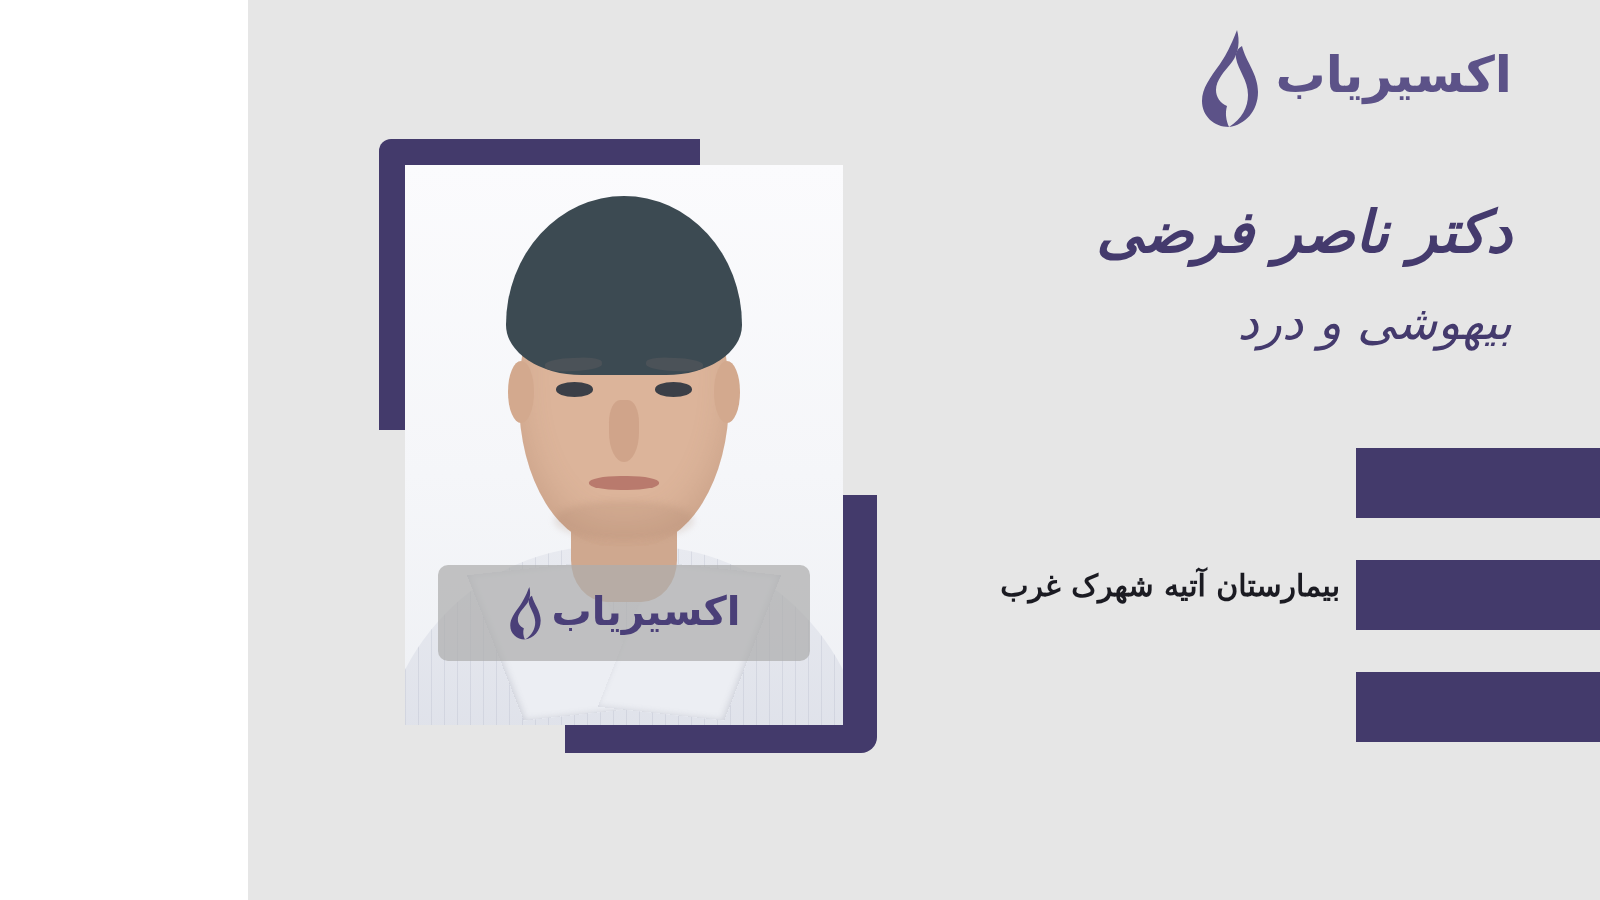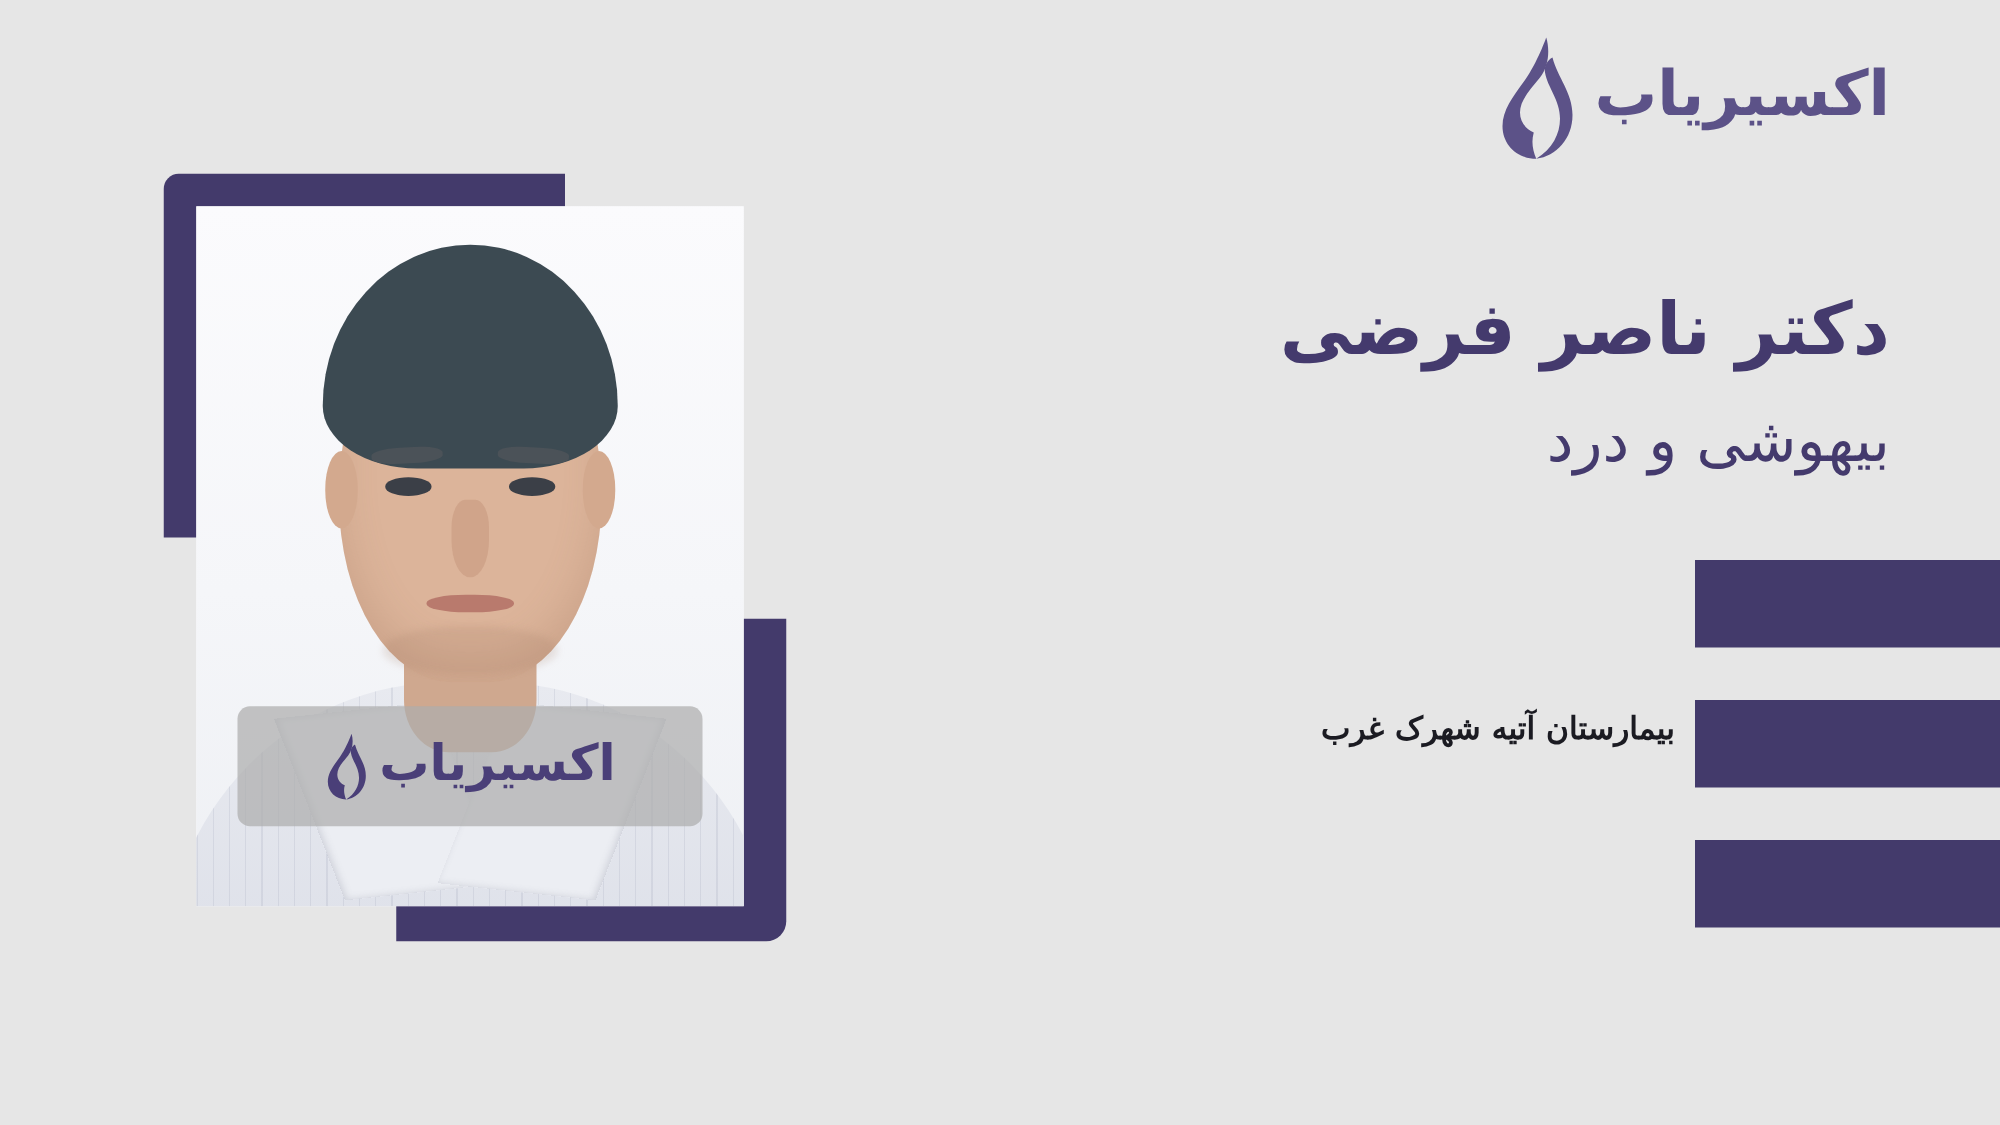--- a/index.html
+++ b/index.html
@@ -9,21 +9,21 @@
   }
   body {
     width: 1600px;
     height: 900px;
     overflow: hidden;
     font-family: "DejaVu Sans", "Liberation Sans", sans-serif;
   }
 
   .card {
     position: relative;
-    width: 1600px;
+    width: 1352px;
     height: 900px;
     background: #e6e6e6;
     overflow: hidden;
   }
 
   
   .brand-logo {
     position: absolute;
     top: 26px;
     right: 88px;
@@ -251,24 +251,25 @@
   }
   .photo-watermark .flame-icon {
     width: 38px;
     height: 56px;
   }
 
   
   .info-block {
     position: absolute;
     right: 88px;
-    top: 227px;
+    top: 196px;
     width: 640px;
     text-align: right;
     direction: rtl;
+    font-style: italic;
   }
   .doctor-name {
     font-family: "DejaVu Sans", "Liberation Sans", sans-serif;
     font-size: 58px;
     font-weight: 700;
     color: #443a6d;
     line-height: 1.25;
     margin: 0;
     white-space: nowrap;
   }
@@ -280,21 +281,21 @@
     line-height: 1.3;
     margin: 22px 0 0 0;
     white-space: nowrap;
   }
 
   .hospital-name {
     position: absolute;
     right: 260px;
     top: 568px;
     font-family: "DejaVu Serif", "Liberation Serif", serif;
-    font-size: 25px;
+    font-size: 30px;
     font-weight: 700;
     color: #1b1b22;
     direction: rtl;
     white-space: nowrap;
     text-align: right;
   }
 
   
   .deco-bars {
     position: absolute;

